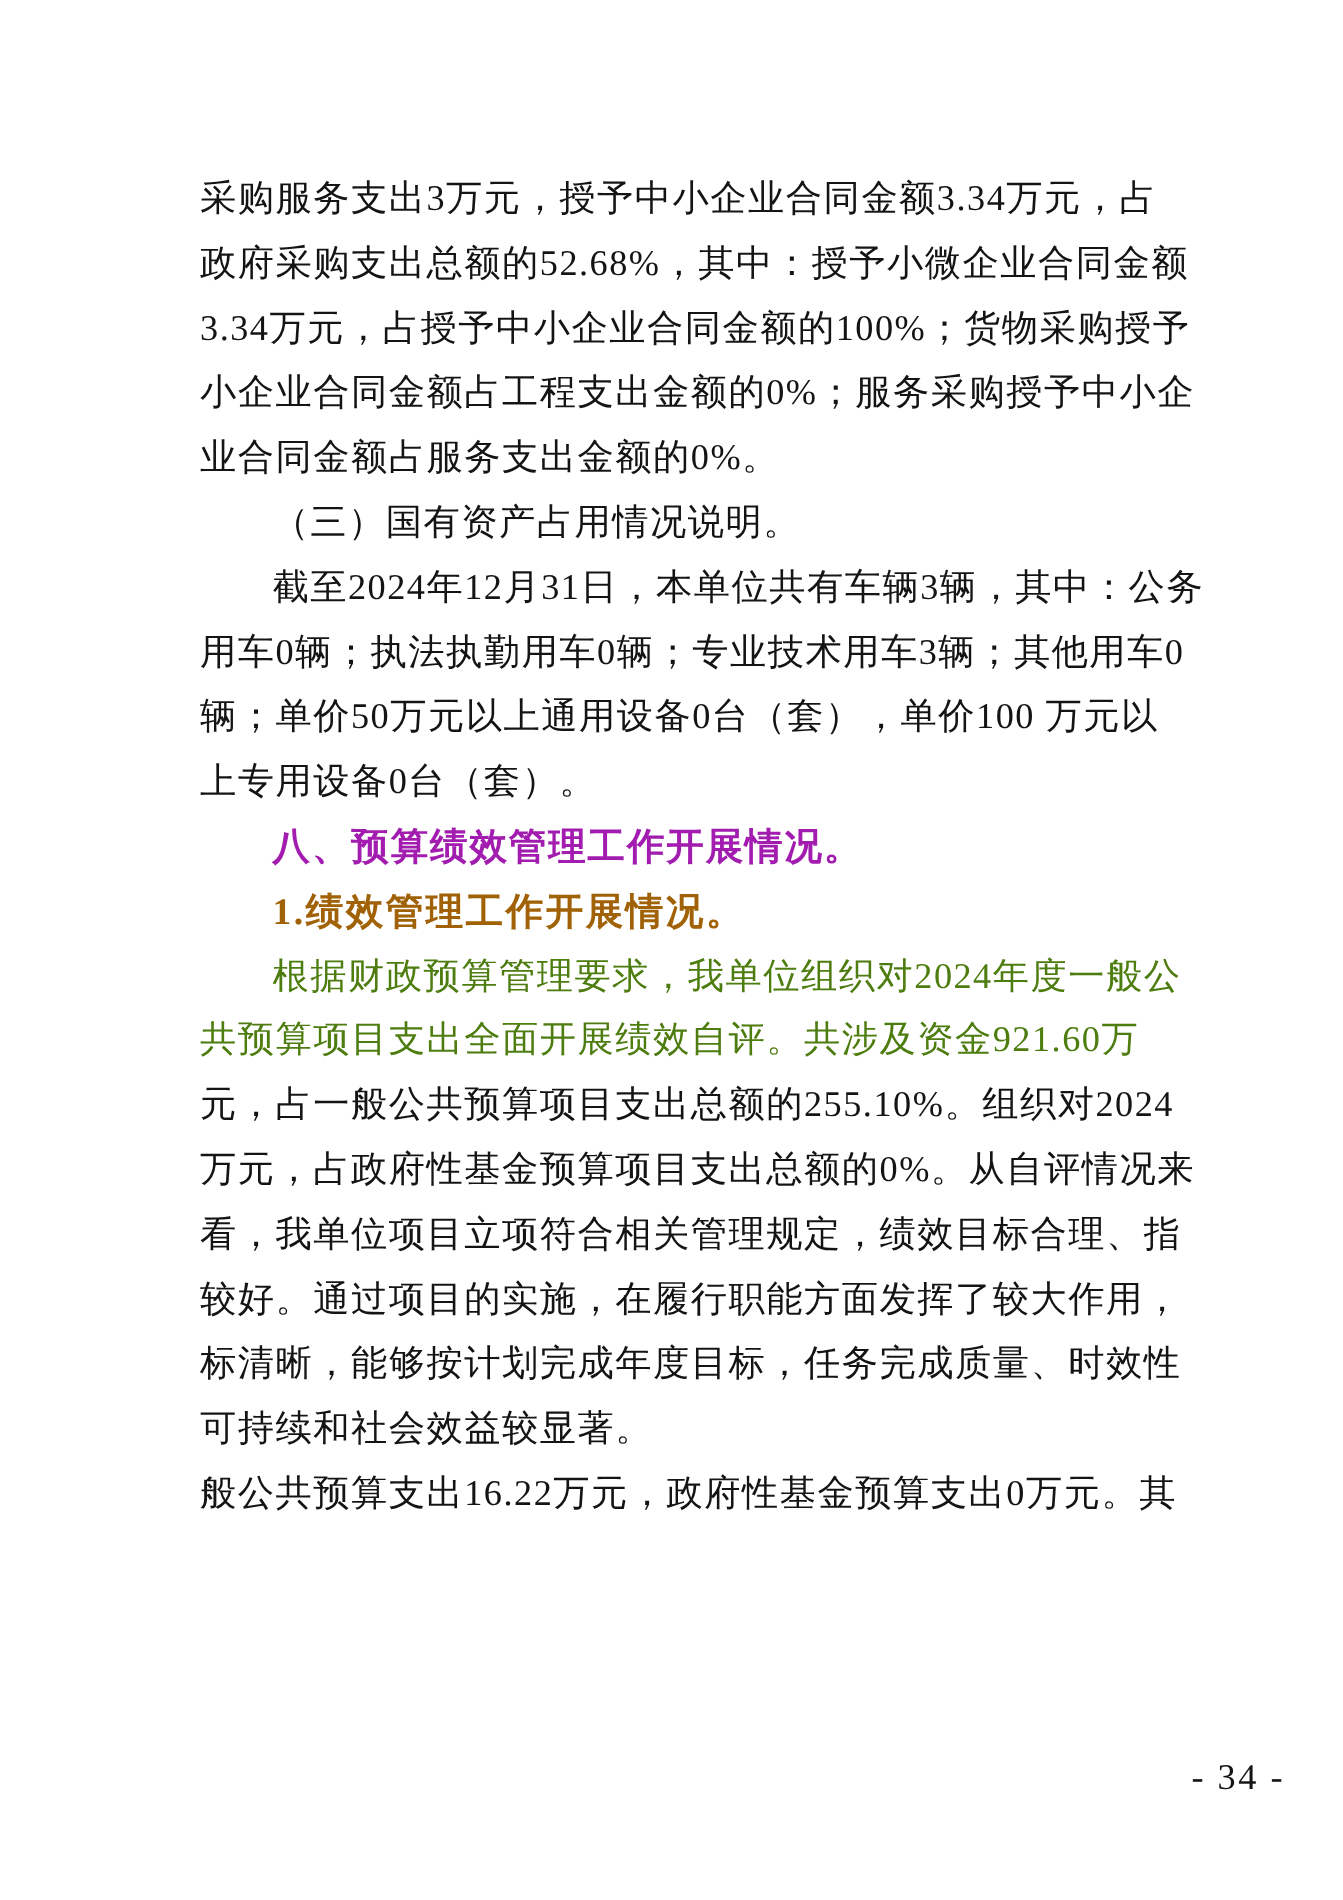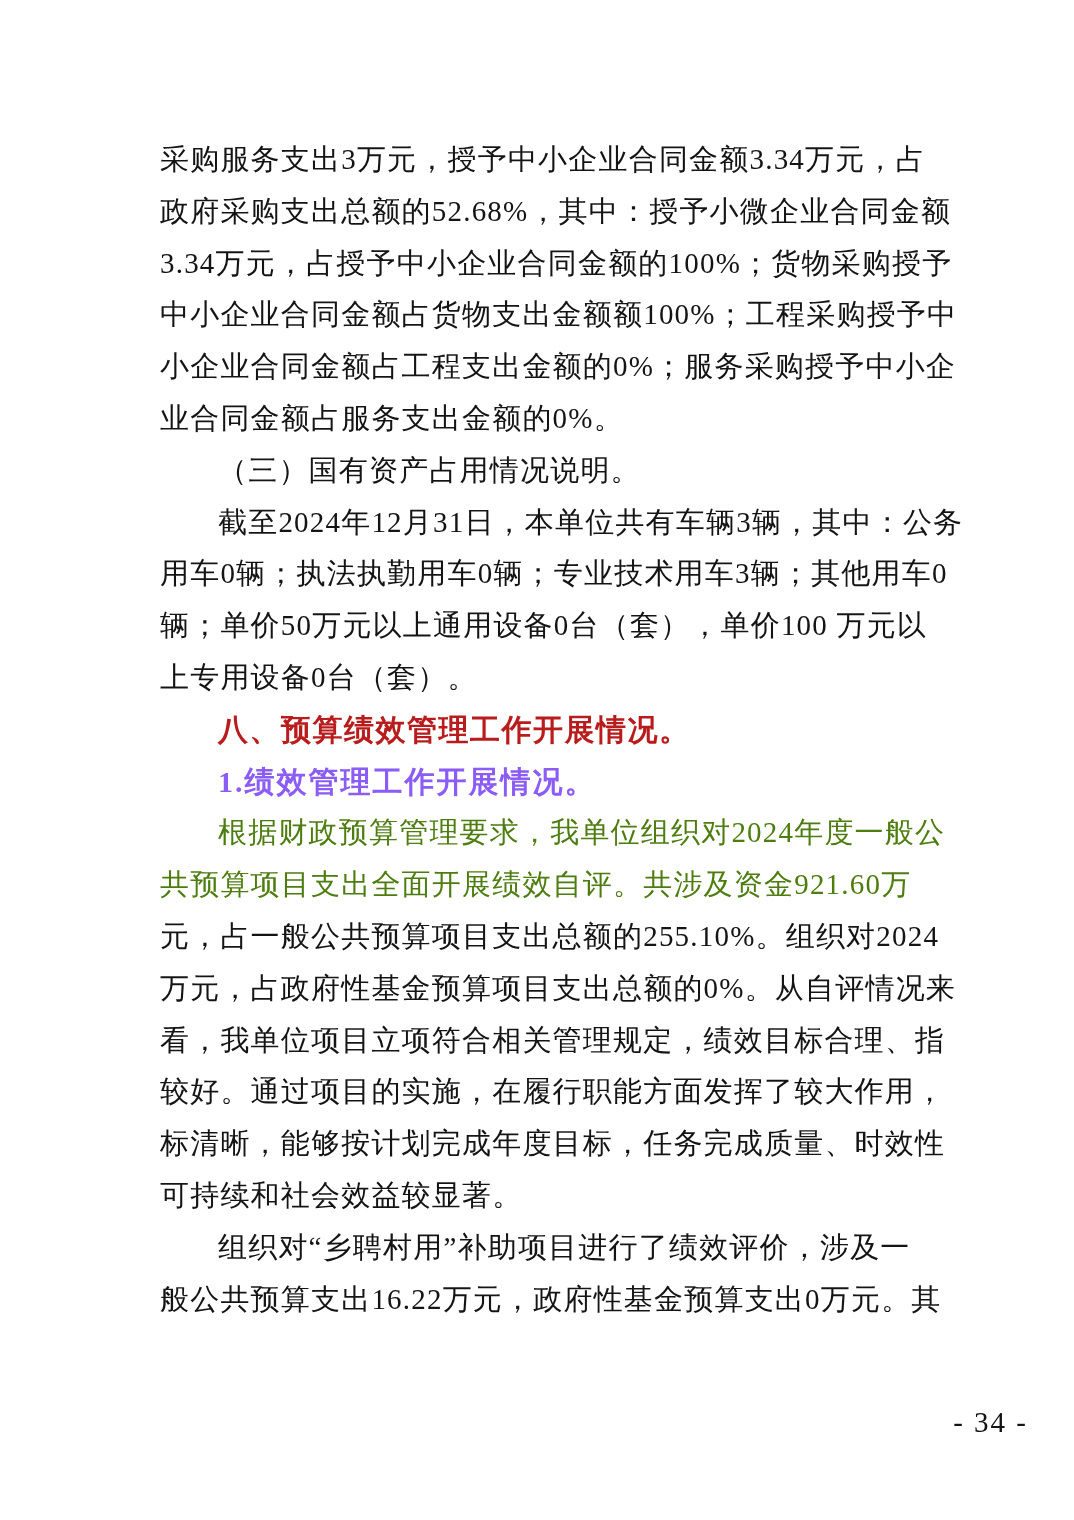--- a/index.html
+++ b/index.html
@@ -24,27 +24,27 @@
     font-size: 29px;
     letter-spacing: 1.2px;
     white-space: nowrap;
   }
   .indent { text-indent: 58px; }
   .heading {
     font-family: "Liberation Sans", "DejaVu Sans", sans-serif;
     font-weight: 700;
     font-size: 30px;
     letter-spacing: 1.5px;
-    color: #b91c1c;
+    color: #a21caf;
   }
   .subheading {
     font-weight: 700;
     font-size: 30px;
     letter-spacing: 2px;
-    color: #8b5cf6;
+    color: #a16207;
   }
   .faded { color: #4d7c0f; }
   .page-number {
     position: absolute;
     left: 0;
     top: 1402px;
     width: 100%;
     text-align: right;
     font-size: 29px;
     letter-spacing: 2px;
@@ -53,36 +53,34 @@
   }
 </style>
 </head>
 <body>
 
 <div class="page">
   <div class="text-block">
     <div class="line">采购服务支出3万元，授予中小企业合同金额3.34万元，占</div>
     <div class="line">政府采购支出总额的52.68%，其中：授予小微企业合同金额</div>
     <div class="line">3.34万元，占授予中小企业合同金额的100%；货物采购授予</div>
-    <div class="line">中小企业合同金额占货物支出金额额100%；工程采购授予中</div>
     <div class="line">小企业合同金额占工程支出金额的0%；服务采购授予中小企</div>
     <div class="line">业合同金额占服务支出金额的0%。</div>
     <div class="line indent">（三）国有资产占用情况说明。</div>
     <div class="line indent">截至2024年12月31日，本单位共有车辆3辆，其中：公务</div>
     <div class="line">用车0辆；执法执勤用车0辆；专业技术用车3辆；其他用车0</div>
     <div class="line">辆；单价50万元以上通用设备0台（套），单价100 万元以</div>
     <div class="line">上专用设备0台（套）。</div>
     <div class="line indent heading">八、预算绩效管理工作开展情况。</div>
     <div class="line indent subheading">1.绩效管理工作开展情况。</div>
     <div class="line indent faded">根据财政预算管理要求，我单位组织对2024年度一般公</div>
     <div class="line faded">共预算项目支出全面开展绩效自评。共涉及资金921.60万</div>
     <div class="line">元，占一般公共预算项目支出总额的255.10%。组织对2024</div>
     <div class="line">万元，占政府性基金预算项目支出总额的0%。从自评情况来</div>
     <div class="line">看，我单位项目立项符合相关管理规定，绩效目标合理、指</div>
     <div class="line">较好。通过项目的实施，在履行职能方面发挥了较大作用，</div>
     <div class="line">标清晰，能够按计划完成年度目标，任务完成质量、时效性</div>
     <div class="line">可持续和社会效益较显著。</div>
-    <div class="line indent">组织对“乡聘村用”补助项目进行了绩效评价，涉及一</div>
     <div class="line">般公共预算支出16.22万元，政府性基金预算支出0万元。其</div>
   </div>
 
   <div class="page-number">- 34 -</div>
 </div>
 
 </body></html>

